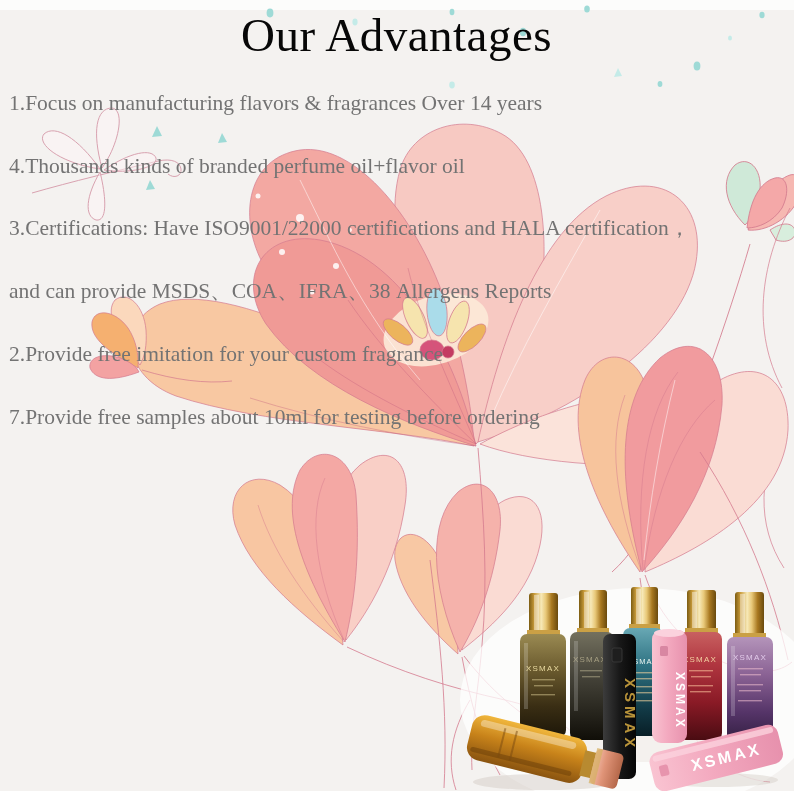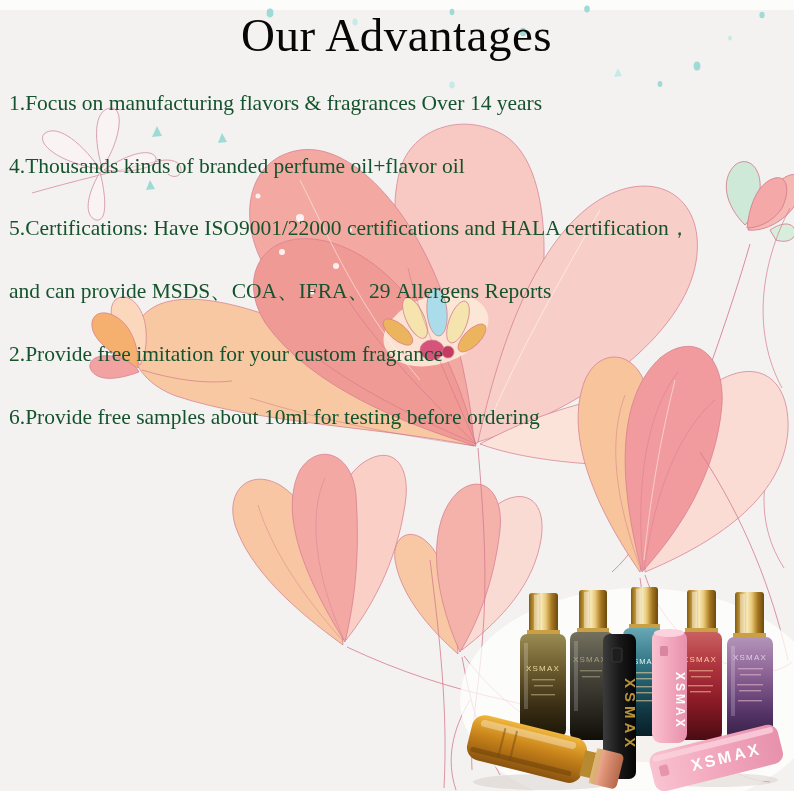--- a/index.html
+++ b/index.html
@@ -11,21 +11,21 @@
   .bg{position:absolute;inset:0;z-index:0;}
   .page-title{
     position:absolute;top:6px;left:0;right:1px;z-index:2;margin:0;
     text-align:center;font-size:47px;line-height:58px;font-weight:400;
     color:#070707;letter-spacing:0.5px;
   }
   .advantages{
     position:absolute;top:72px;left:9px;right:0;z-index:2;
   }
   .advantages .line{
-    font-size:21.5px;line-height:62.7px;color:#14532d;white-space:nowrap;
+    font-size:21.5px;line-height:62.7px;color:#737373;white-space:nowrap;
   }
 </style>
 </head>
 <body>
 
 <svg class="bg" viewBox="0 0 794 791" aria-hidden="true">
   <defs>
     <linearGradient id="gGold" x1="0" y1="0" x2="1" y2="0">
       <stop offset="0" stop-color="#7c5c12"></stop>
         <stop offset="0.18" stop-color="#c89a3a"></stop>
@@ -321,17 +321,17 @@
       <text x="726" y="765" text-anchor="middle" font-family="Liberation Sans, sans-serif" font-size="16" font-weight="bold" letter-spacing="3" fill="#ffffff">XSMAX</text>
     </g>
   </g>
 </svg>
 
 <h1 class="page-title">Our Advantages</h1>
 
 <div class="advantages">
   <div class="line">1.Focus on manufacturing flavors &amp; fragrances Over 14 years</div>
   <div class="line">4.Thousands kinds of branded perfume oil+flavor oil</div>
-  <div class="line">5.Certifications: Have ISO9001/22000 certifications and HALA certification，</div>
-  <div class="line">and can provide MSDS、COA、IFRA、29 Allergens Reports</div>
+  <div class="line">3.Certifications: Have ISO9001/22000 certifications and HALA certification，</div>
+  <div class="line">and can provide MSDS、COA、IFRA、38 Allergens Reports</div>
   <div class="line">2.Provide free imitation for your custom fragrance</div>
-  <div class="line">6.Provide free samples about 10ml for testing before ordering</div>
+  <div class="line">7.Provide free samples about 10ml for testing before ordering</div>
 </div>
 
 </body></html>

